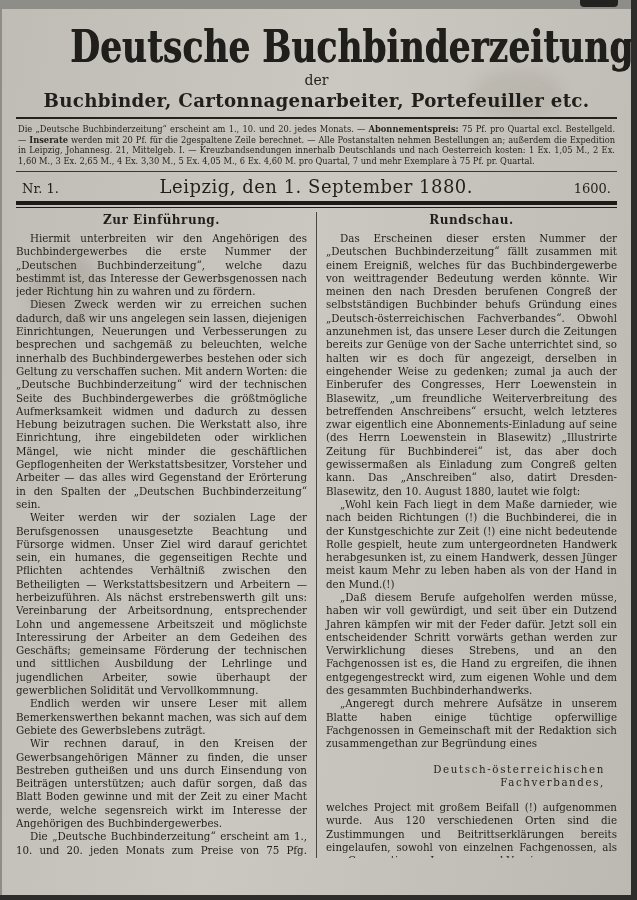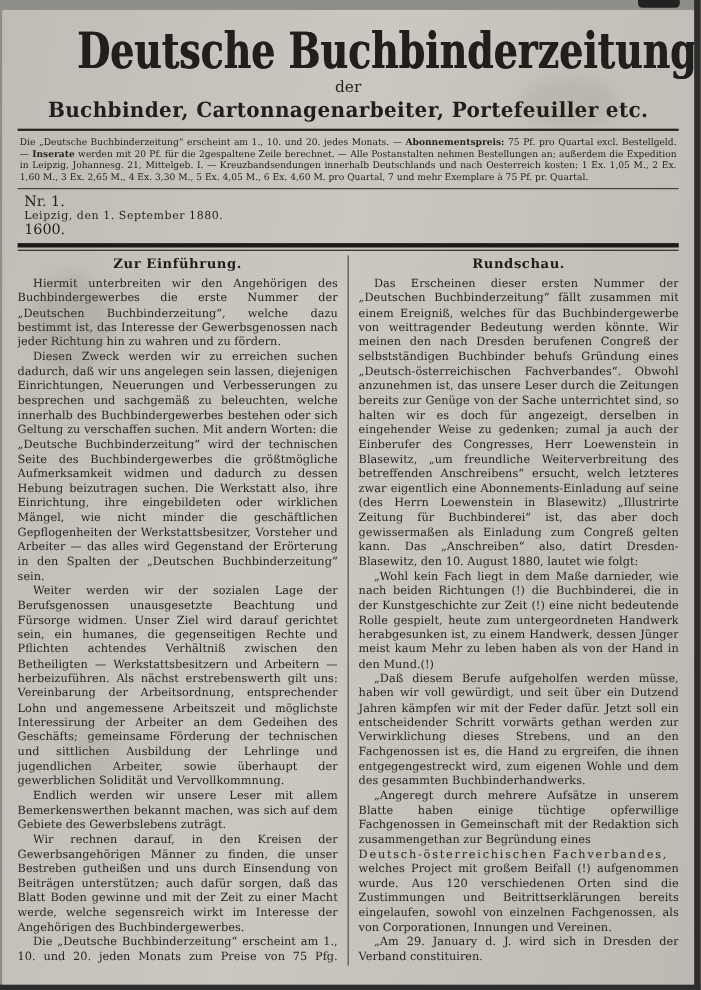--- a/index.html
+++ b/index.html
@@ -27,33 +27,33 @@
   .sub3{font-weight:bold;font-size:19px;margin-top:1px;white-space:nowrap;
         transform:scaleX(0.96);transform-origin:50% 50%;letter-spacing:0.3px;}
 
   .rule-thick{border-top:2.5px solid #24221f;margin-top:6px;}
   .rule-thin{border-top:1px solid #3a3733;}
   .rule-double{border-top:4px solid #1d1b18;border-bottom:1.5px solid #1d1b18;height:2px;margin-top:1px;}
 
   .imprint{font-size:8.3px;line-height:10.6px;text-align:justify;margin:5px 2px 4px 2px;color:#27241f;}
   .imprint b{font-weight:bold;}
 
-  .dateline{display:flex;justify-content:flex-start;align-items:baseline;
-            padding:4px 6px 3px 6px;font-size:13px;flex-direction:column;}
-  .dateline .mid{font-size:10px;letter-spacing:0.5px;}
+  .dateline{display:flex;justify-content:space-between;align-items:baseline;
+            padding:4px 6px 3px 6px;font-size:13px;}
+  .dateline .mid{font-size:18px;letter-spacing:0.5px;}
 
   .columns{display:flex;align-items:stretch;margin-top:4px;height:646px;overflow:hidden;}
   .col{flex:1 1 0;font-size:10.3px;line-height:13.3px;text-align:justify;hyphens:auto;overflow:hidden;}
   .col.left{padding-right:9px;}
   .col.right{padding-left:9px;}
   .coldiv{width:1px;background:#4a463f;flex:0 0 1px;}
   .col h2{font-size:12px;text-align:center;margin:2px 0 5px 0;font-weight:bold;letter-spacing:0.5px;}
   .col p{margin:0;}
   .ind{text-indent:14px;}
-  .centerline{text-align:left;margin:0;}
+  .centerline{text-align:right;margin:12px;}
   .spaced{letter-spacing:1.6px;}
 </style>
 </head>
 <body>
 
 <div class="stage">
   <div class="edge edge-right"></div>
   <div class="edge edge-bottom"></div>
   <div class="edge-blob"></div>
 

